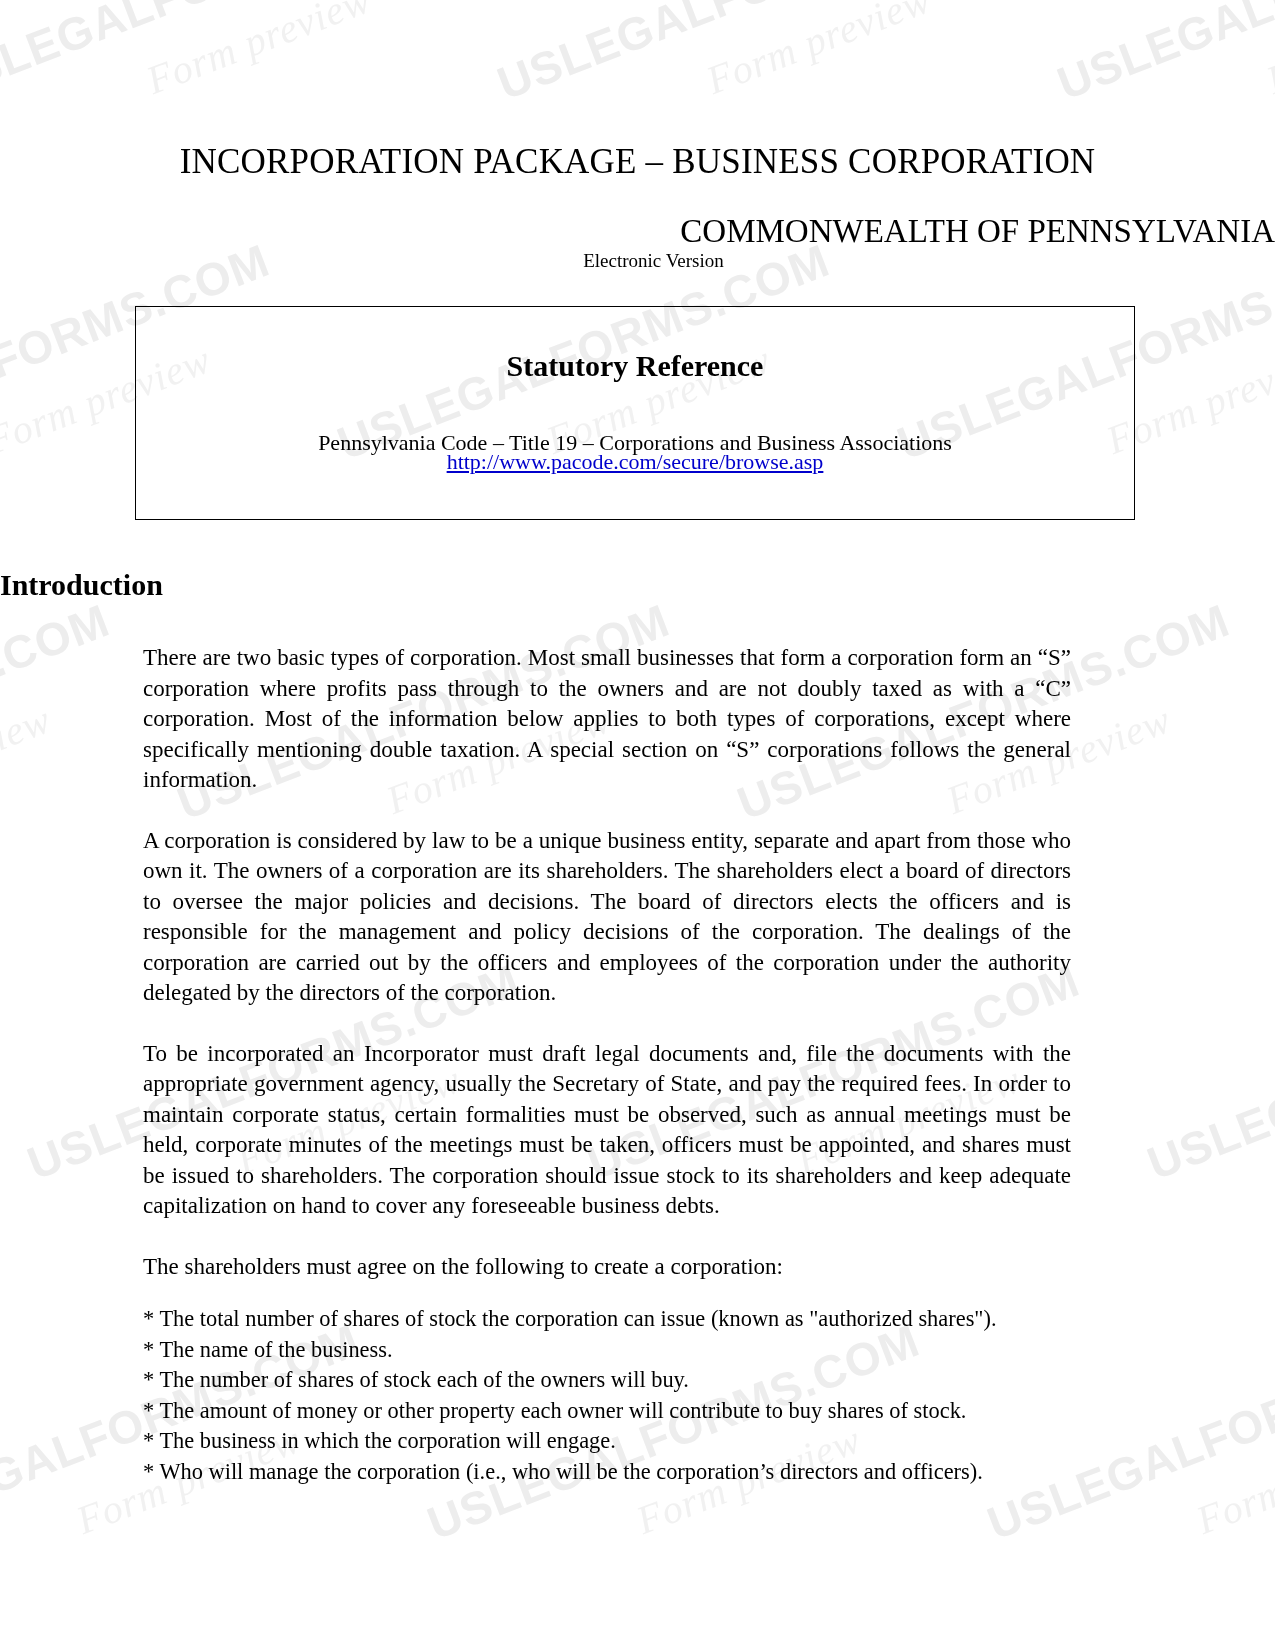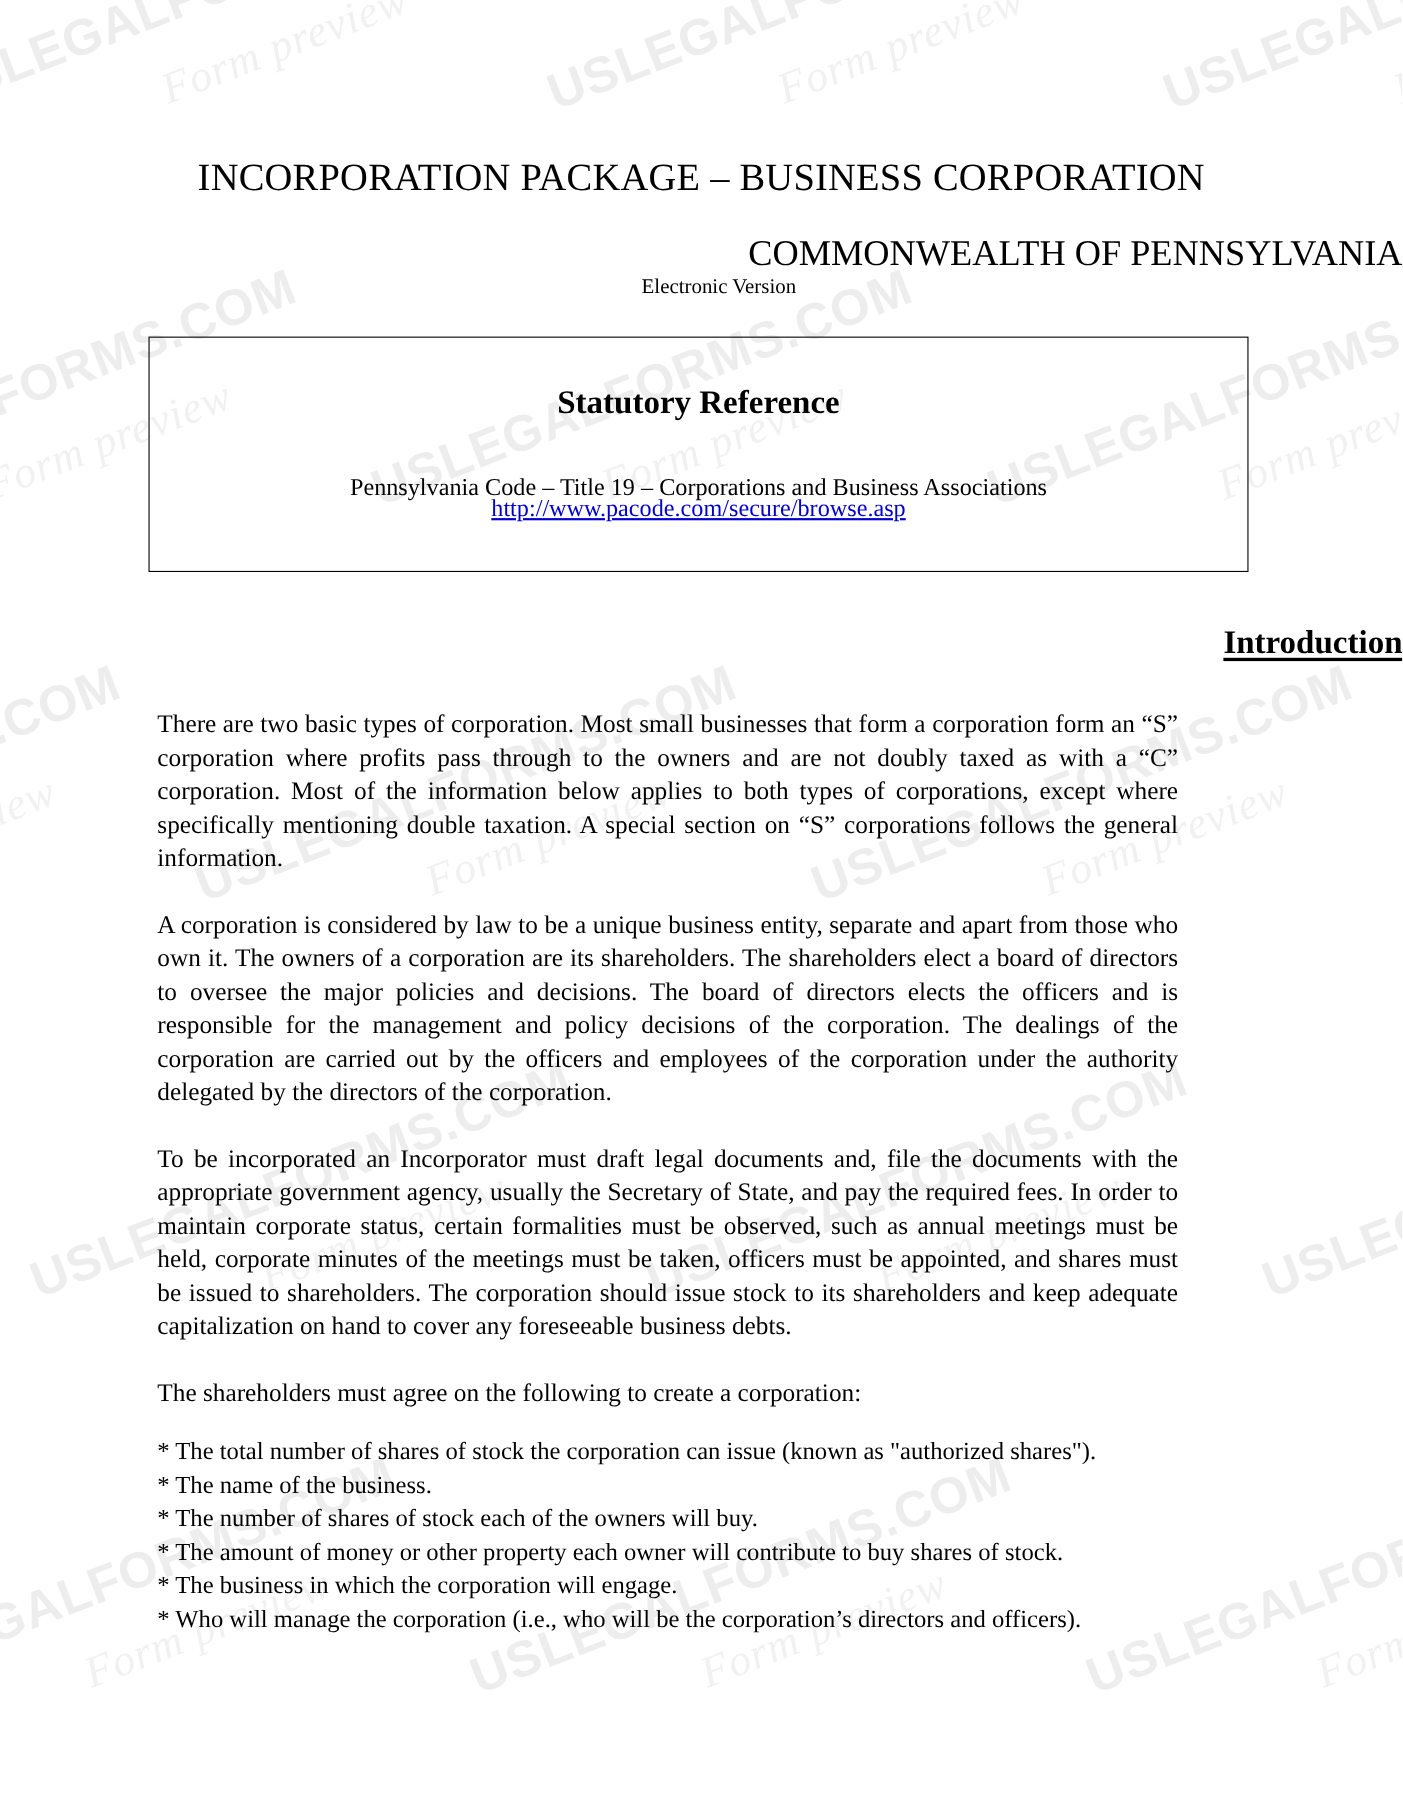--- a/index.html
+++ b/index.html
@@ -123,24 +123,23 @@
   .ref-link {
     color: #0000cc;
     text-decoration: underline;
   }
 
   .section-heading {
     position: absolute;
     top: 568px;
     left: 0;
     width: 1275px;
-    text-align: right;
+    text-align: left;
     font-size: 30px;
     font-weight: bold;
-    text-decoration: underline;
     text-underline-offset: 4px;
   }
 
   .body-block {
     position: absolute;
     left: 143px;
     top: 643px;
     width: 928px;
   }
   .para {

